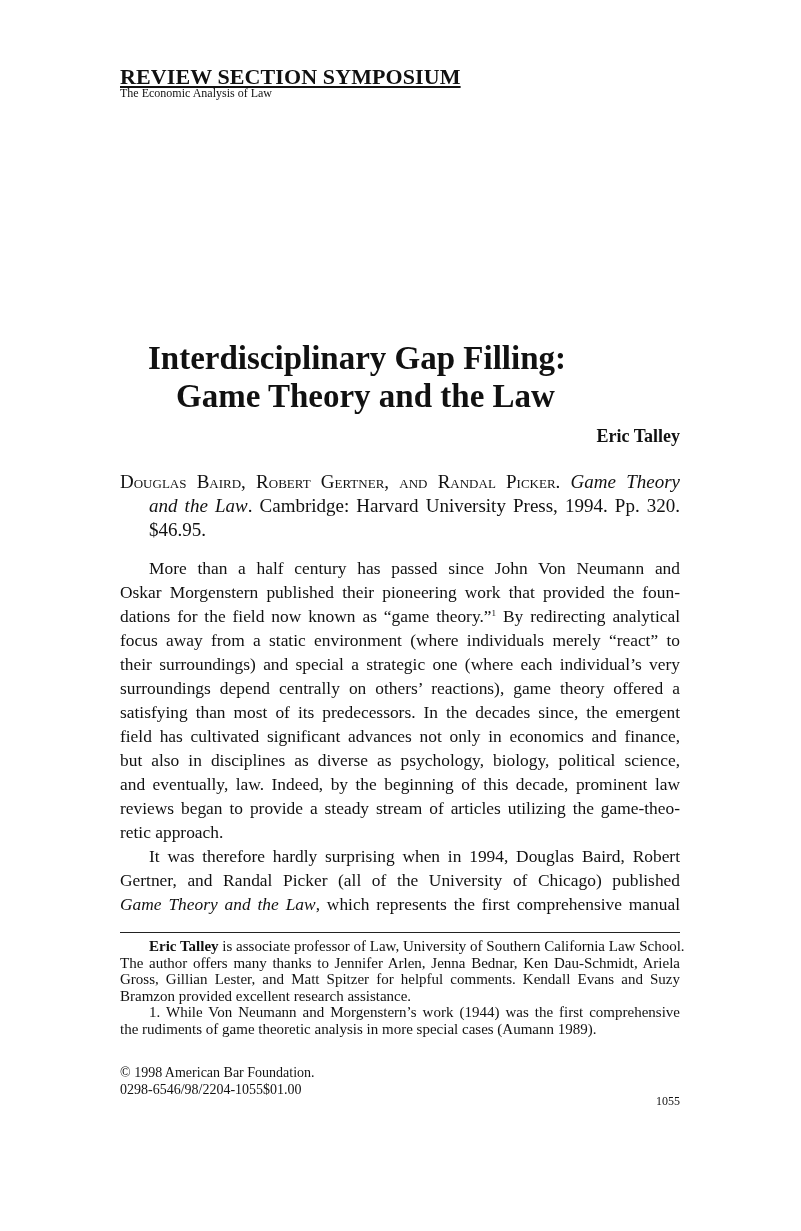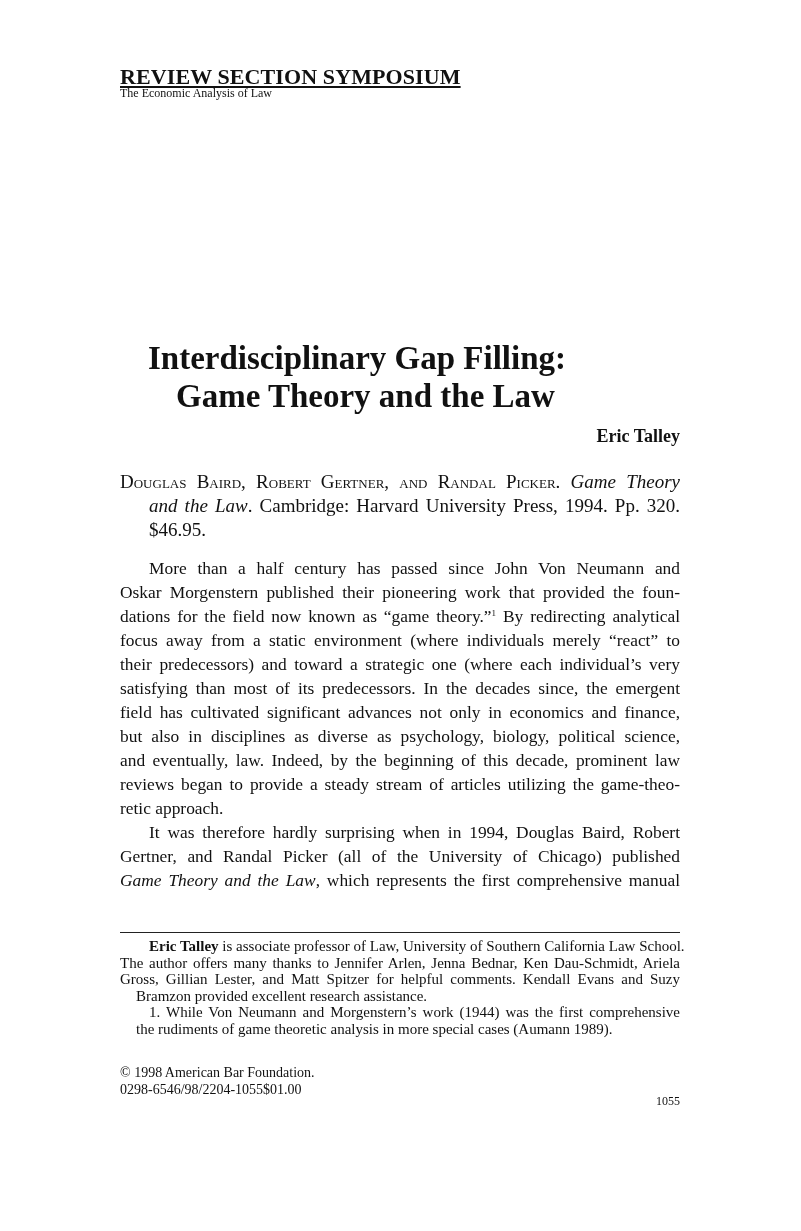--- a/index.html
+++ b/index.html
@@ -16,21 +16,21 @@
   .citation .line { white-space: nowrap; text-align: justify; text-align-last: justify; }
   .citation .ind { padding-left: 29px; }
   .sc { font-variant: small-caps; }
   .body-text { left: 120px; width: 560px; top: 536px; font-size: 17.4px; line-height: 24px; margin-top: 20px; }
   .body-text .line { white-space: nowrap; text-align: justify; text-align-last: justify; height: 24px; }
   .body-text .line.last { text-align-last: left; }
   .body-text .indent { padding-left: 29px; }
   .rule { left: 120px; top: 932px; width: 560px; height: 0; border-top: 1.3px solid #222; }
   .notes { left: 120px; width: 560px; top: 938px; font-size: 15px; line-height: 16.6px; }
   .notes .line { white-space: nowrap; text-align: justify; text-align-last: justify; height: 16.6px; }
-  .notes .line.last { text-align-last: left; margin-left: 16px; }
+  .notes .line.last { text-align-last: left; }
   .notes .indent { padding-left: 29px; }
   .footer { left: 120px; top: 1064px; width: 560px; font-size: 14px; line-height: 17px; }
   .page-num { position: absolute; right: 0; top: 29px; font-size: 12px; }
   em { font-style: italic; }
   b { font-weight: bold; }
   sup { font-size: 9px; vertical-align: 6px; line-height: 0; }
 </style>
 </head>
 <body>
 
@@ -45,21 +45,22 @@
   <div class="line"><span class="sc">Douglas Baird, Robert Gertner, and Randal Picker.</span> <em>Game Theory</em></div>
   <div class="line ind"><em>and the Law</em><span>. Cambridge: Harvard University Press, 1994. Pp. 320.</span></div>
   <div class="ind">$46.95.</div>
 </div>
 
 <div class="abs body-text">
   <div class="line indent">More than a half century has passed since John Von Neumann and</div>
   <div class="line">Oskar Morgenstern published their pioneering work that provided the foun-</div>
   <div class="line"><span>dations for the field now known as “game theory.”</span><sup>1</sup><span> By redirecting analytical</span></div>
   <div class="line">focus away from a static environment (where individuals merely “react” to</div>
-  <div class="line">their predecessors) and toward a strategic one (where each individual’s very</div>
+  <div class="line">their surroundings) and special a strategic one (where each individual’s very</div>
+  <div class="line">surroundings depend centrally on others’ reactions), game theory offered a</div>
   <div class="line">satisfying than most of its predecessors. In the decades since, the emergent</div>
   <div class="line">field has cultivated significant advances not only in economics and finance,</div>
   <div class="line">but also in disciplines as diverse as psychology, biology, political science,</div>
   <div class="line">and eventually, law. Indeed, by the beginning of this decade, prominent law</div>
   <div class="line">reviews began to provide a steady stream of articles utilizing the game-theo-</div>
   <div class="line last">retic approach.</div>
   <div class="line indent">It was therefore hardly surprising when in 1994, Douglas Baird, Robert</div>
   <div class="line">Gertner, and Randal Picker (all of the University of Chicago) published</div>
   <div class="line"><em>Game Theory and the Law</em><span>, which represents the first comprehensive manual</span></div>
 </div>

